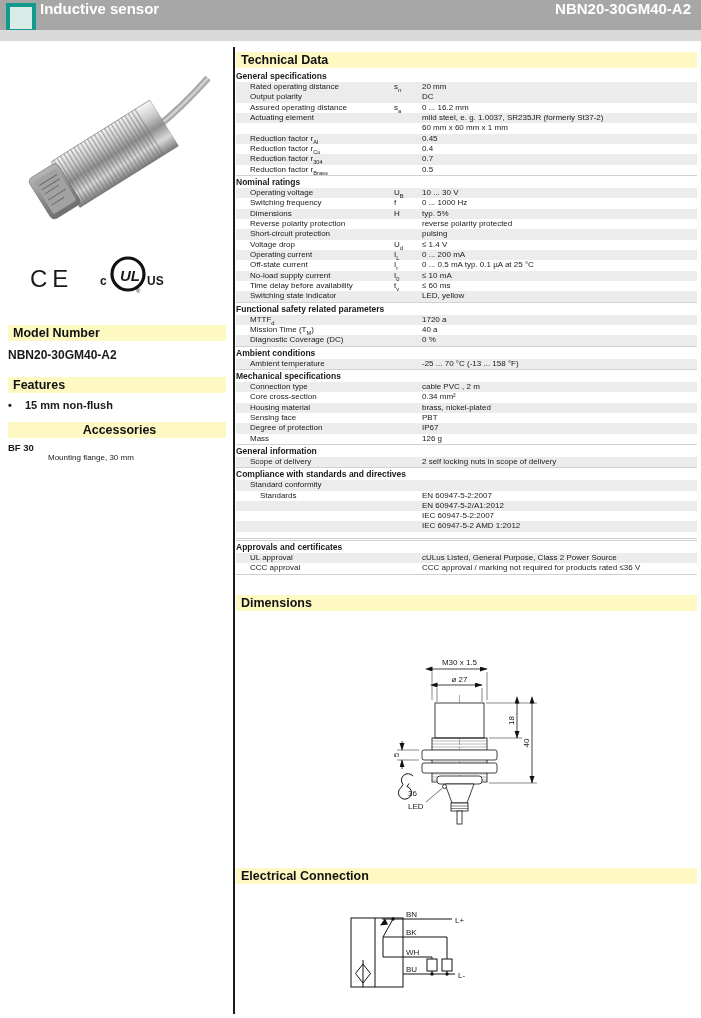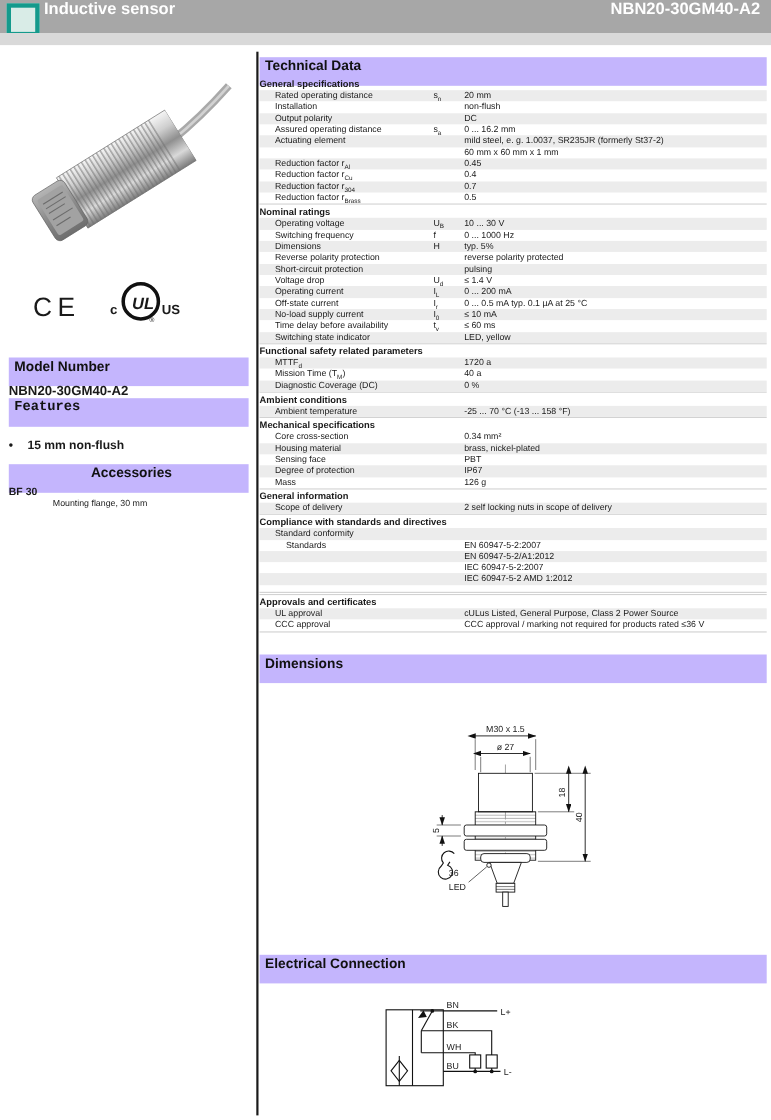--- a/index.html
+++ b/index.html
@@ -9,21 +9,21 @@
   .banner{position:absolute;left:0;top:0;width:701px;height:30px;background:#a7a7a7;
           display:flex;align-items:flex-start;justify-content:space-between;
           padding:0 10px 0 40px;box-sizing:border-box;}
   .banner .t{color:#fff;font-weight:bold;font-size:15px;}
   .banner-icon{position:absolute;left:6px;top:3px;width:22px;height:22px;
                border:4px solid #149a8c;background:#d9ece7;}
   .substrip{position:absolute;left:0;top:30px;width:701px;height:11px;background:#d9d9d9;}
   
   .vline{position:absolute;left:233px;top:47px;width:1.5px;height:967px;background:#1a1a1a;}
   
-  .bar{position:absolute;background:#c4b5fd;height:26px;line-height:17px;
+  .bar{position:absolute;background:#fef9c3;height:16px;line-height:17px;
        font-weight:bold;font-size:12.5px;padding-left:5px;box-sizing:border-box;color:#111;}
   .bar.left{left:8px;width:218px;}
   .bar.right{left:236px;width:461px;}
   .ltext{position:absolute;left:8px;font-size:11px;}
   
   .ttable{position:absolute;left:236px;top:68px;width:461px;padding-top:2px;}
   .sec-title{height:12px;line-height:12px;font-size:8.5px;font-weight:bold;border-top:1px solid #d2d2d2;}
   .ttable .sec-title:first-child{border-top:none;}
   .sec-spacer{height:6px;border-bottom:1px solid #cfcfcf;margin-bottom:1px;}
   .t-row{position:relative;height:10.33px;line-height:10.5px;font-size:8px;white-space:nowrap;}
@@ -93,35 +93,34 @@
       <text x="112" y="231" font-size="15" font-weight="bold" font-style="italic">UL</text>
       <text x="92" y="235" font-size="12" font-weight="bold">c</text>
       <text x="139" y="235" font-size="12" font-weight="bold">US</text>
       <text x="128" y="243" font-size="6">®</text>
     </g>
   </svg>
 
   <div class="bar left" style="top:325px;">Model Number</div>
   <div class="ltext" style="top:348px;font-weight:bold;font-size:12px;">NBN20-30GM40-A2</div>
 
-  <div class="bar left" style="top:362px;font-family:Liberation Mono, monospace;">Features</div>
+  <div class="bar left" style="top:377px;">Features</div>
   <div class="ltext" style="top:399px;font-weight:bold;">
     <span>•</span>
     <span style="padding-left:10px;">15 mm non-flush</span>
   </div>
 
   <div class="bar left" style="top:422px;text-align:center;">Accessories</div>
   <div class="ltext" style="top:442px;font-weight:bold;font-size:9.5px;">BF 30</div>
   <div class="ltext" style="top:453px;font-size:8px;padding-left:40px;">Mounting flange, 30 mm</div>
 
   <div class="bar right" style="top:52px;">Technical Data</div>
   <div class="ttable">
       <div class="sec-title">General specifications</div>
       <div class="t-row shade"><span class="t-label ind1">Rated operating distance</span><span class="t-sym">s<sub>n</sub></span><span class="t-val">20 mm</span></div>
-      <div class="t-row"><span class="t-label ind1">Installation</span><span class="t-val">non-flush</span></div>
       <div class="t-row shade"><span class="t-label ind1">Output polarity</span><span class="t-val">DC</span></div>
       <div class="t-row"><span class="t-label ind1">Assured operating distance</span><span class="t-sym">s<sub>a</sub></span><span class="t-val">0 ... 16.2 mm</span></div>
       <div class="t-row shade"><span class="t-label ind1">Actuating element</span><span class="t-val">mild steel, e. g. 1.0037, SR235JR (formerly St37-2)</span></div>
       <div class="t-row">
         <span class="t-val">60 mm x 60 mm x 1 mm</span>
       </div>
       <div class="t-row shade"><span class="t-label ind1">Reduction factor r<sub>Al</sub></span><span class="t-val">0.45</span></div>
       <div class="t-row"><span class="t-label ind1">Reduction factor r<sub>Cu</sub></span><span class="t-val">0.4</span></div>
       <div class="t-row shade"><span class="t-label ind1">Reduction factor r<sub>304</sub></span><span class="t-val">0.7</span></div>
       <div class="t-row"><span class="t-label ind1">Reduction factor r<sub>Brass</sub></span><span class="t-val">0.5</span></div>
@@ -137,20 +136,21 @@
       <div class="t-row shade"><span class="t-label ind1">No-load supply current</span><span class="t-sym">I<sub>0</sub></span><span class="t-val">≤ 10 mA</span></div>
       <div class="t-row"><span class="t-label ind1">Time delay before availability</span><span class="t-sym">t<sub>v</sub></span><span class="t-val">≤ 60 ms</span></div>
       <div class="t-row shade"><span class="t-label ind1">Switching state indicator</span><span class="t-val">LED, yellow</span></div>
       <div class="sec-title">Functional safety related parameters</div>
       <div class="t-row shade"><span class="t-label ind1">MTTF<sub>d</sub></span><span class="t-val">1720 a</span></div>
       <div class="t-row"><span class="t-label ind1">Mission Time (T<sub>M</sub>)</span><span class="t-val">40 a</span></div>
       <div class="t-row shade"><span class="t-label ind1">Diagnostic Coverage (DC)</span><span class="t-val">0 %</span></div>
       <div class="sec-title">Ambient conditions</div>
       <div class="t-row shade"><span class="t-label ind1">Ambient temperature</span><span class="t-val">-25 ... 70 °C (-13 ... 158 °F)</span></div>
       <div class="sec-title">Mechanical specifications</div>
+      <div class="t-row shade"><span class="t-label ind1">Connection type</span><span class="t-val">cable PVC , 2 m</span></div>
       <div class="t-row"><span class="t-label ind1">Core cross-section</span><span class="t-val">0.34 mm²</span></div>
       <div class="t-row shade"><span class="t-label ind1">Housing material</span><span class="t-val">brass, nickel-plated</span></div>
       <div class="t-row"><span class="t-label ind1">Sensing face</span><span class="t-val">PBT</span></div>
       <div class="t-row shade"><span class="t-label ind1">Degree of protection</span><span class="t-val">IP67</span></div>
       <div class="t-row"><span class="t-label ind1">Mass</span><span class="t-val">126 g</span></div>
       <div class="sec-title">General information</div>
       <div class="t-row shade"><span class="t-label ind1">Scope of delivery</span><span class="t-val">2 self locking nuts in scope of delivery</span></div>
       <div class="sec-title">Compliance with standards and directives</div>
       <div class="t-row shade"><span class="t-label ind1">Standard conformity</span></div>
       <div class="t-row"><span class="t-label ind2">Standards</span><span class="t-val">EN 60947-5-2:2007</span></div>

